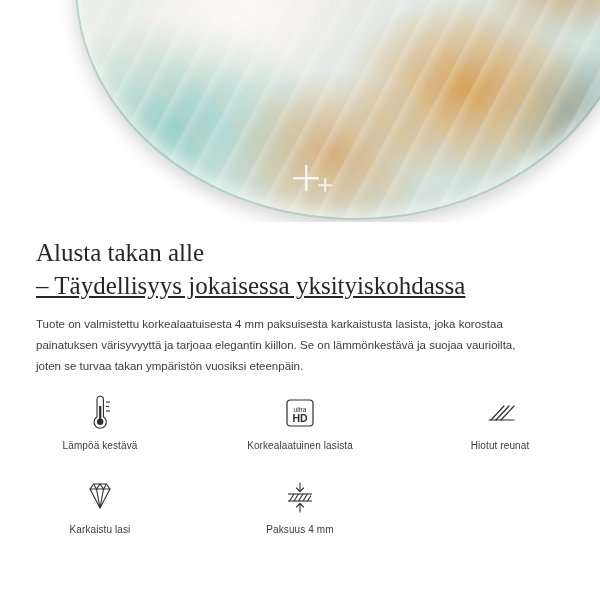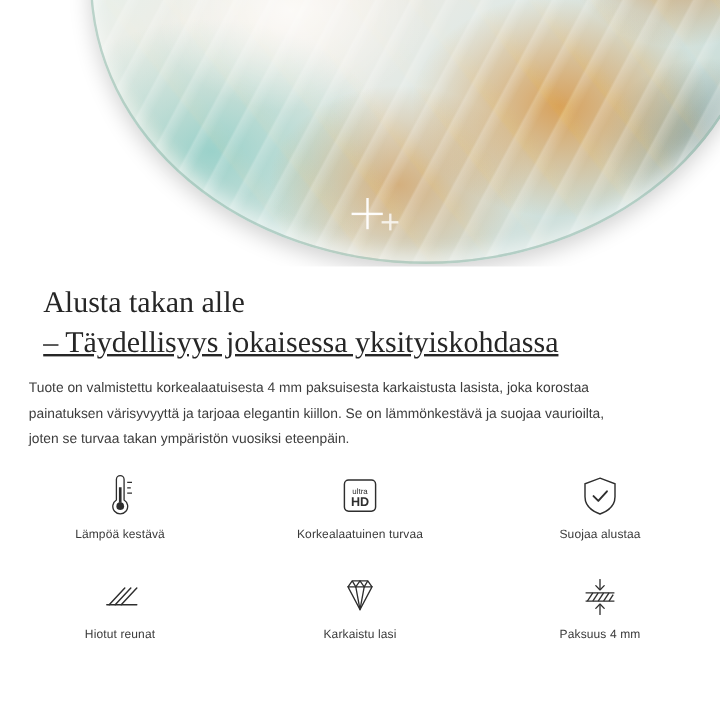--- a/index.html
+++ b/index.html
@@ -68,21 +68,21 @@
   .headline {
     font-family: "Liberation Serif", serif;
     font-size: 25px;
     line-height: 33px;
     color: #262626;
     padding: 14px 36px 0 36px;
     font-weight: 400;
   }
   .headline .l2 { display:block;text-decoration:underline; }
   .body {
-    padding: 12px 36px 0 24px;
+    padding: 12px 36px 0 36px;
     font-size: 11.5px;
     line-height: 21px;
     color: #3c3c3c;
     max-width: 566px;
   }
 
   
   .features {
     position:absolute; left:0; top:392px; width:600px;
     display:grid;
@@ -138,32 +138,23 @@
     </div>
 
     <div class="feature">
       <span class="glyph">
         <svg width="40" height="40" viewBox="0 0 40 40">
           <rect x="7" y="7" width="26" height="26" rx="3.5" fill="none" stroke="#2e2e2e" stroke-width="1.2"></rect>
           <text x="20" y="18.5" text-anchor="middle" font-family="Liberation Sans, sans-serif" font-size="6.6" fill="#2e2e2e">ultra</text>
           <text x="20" y="28.5" text-anchor="middle" font-family="Liberation Sans, sans-serif" font-size="10.5" font-weight="bold" fill="#2e2e2e">HD</text>
         </svg>
       </span>
-      <span class="cap">Korkealaatuinen turvaa</span>
+      <span class="cap">Korkealaatuinen lasista</span>
     </div>
 
-    <div class="feature">
-      <span class="glyph">
-        <svg width="36" height="40" viewBox="0 0 36 40" fill="none" stroke="#2e2e2e" stroke-width="1.2">
-          <path d="M18 5.5 L30.5 10.2 V21 c0 7.6-6 12-12.5 14.3C11.5 33 5.5 28.6 5.5 21 V10.2 Z"></path>
-          <path d="M12.6 20.4 l4 4 7.2-8" stroke-width="1.6" stroke-linecap="round" stroke-linejoin="round"></path>
-        </svg>
-      </span>
-      <span class="cap">Suojaa alustaa</span>
-    </div>
 
     <div class="feature">
       <span class="glyph">
         <svg width="40" height="36" viewBox="0 0 40 36" fill="none" stroke="#2e2e2e" stroke-width="1.2" stroke-linecap="round">
           <line x1="11" y1="25" x2="24" y2="11"></line>
           <line x1="16" y1="25" x2="29" y2="11"></line>
           <line x1="21" y1="25" x2="34" y2="11"></line>
           <line x1="9" y1="25" x2="34" y2="25" stroke-width="1.2"></line>
         </svg>
       </span>

